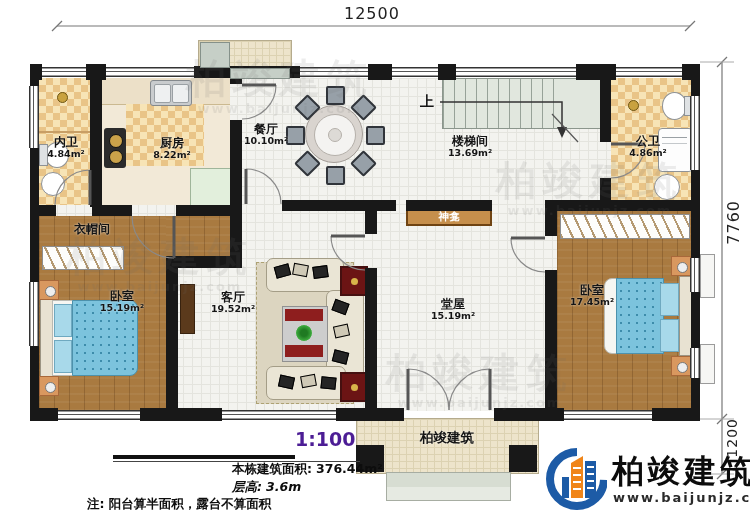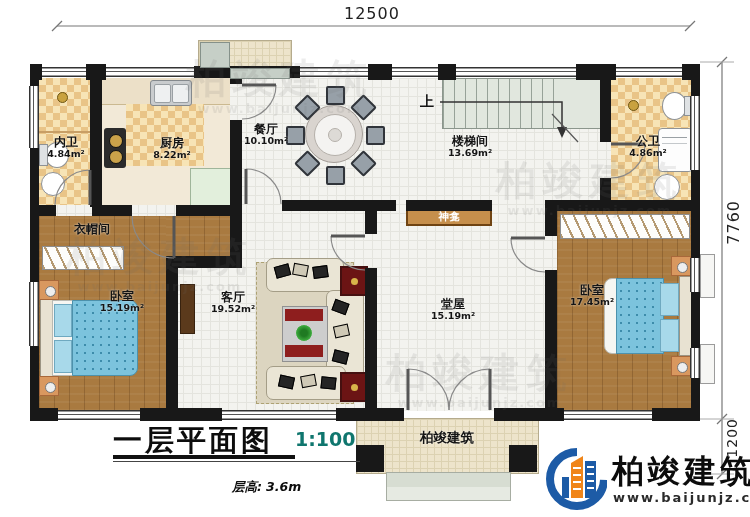--- a/index.html
+++ b/index.html
@@ -33,21 +33,21 @@
   .bedblue{background-color:#7cc3dd;background-image:radial-gradient(#3d8cab 1px,transparent 1.3px);background-size:8px 8px;border:1px solid #4d91ab;}
   .whitegoods{background:#fdfdfd;border:1.5px solid #8f9397;}
   
   .rlabel{position:absolute;transform:translate(-50%,-50%);text-align:center;color:#141414;font-weight:700;font-size:12px;line-height:1.12;z-index:13;white-space:nowrap;text-shadow:0 0 2px rgba(255,255,255,.8);}
   .rlabel .rarea{font-size:9.5px;}
   .shrine-label{position:absolute;transform:translate(-50%,-50%);color:#fff;font-weight:700;font-size:10.5px;z-index:13;white-space:nowrap;}
   .dimtext{position:absolute;color:#222;font-size:16px;font-weight:500;z-index:15;letter-spacing:1px;}
   .dimvert{writing-mode:vertical-rl;transform:rotate(180deg);}
   
   .tb-title{position:absolute;left:113px;top:421px;font-size:29px;font-weight:900;color:#0d0d0d;letter-spacing:3px;z-index:15;}
-  .tb-scale{position:absolute;left:295px;top:428px;font-size:19px;font-weight:700;color:#0f766e;z-index:15;}
+  .tb-scale{position:absolute;left:295px;top:428px;font-size:19px;font-weight:700;color:#4c1d95;z-index:15;}
   .tb-rule1{position:absolute;left:113px;top:455px;width:182px;height:4px;background:#111;z-index:15;}
   .tb-rule2{position:absolute;left:113px;top:461px;width:247px;height:1px;background:#444;z-index:15;}
   .stat{position:absolute;font-size:12.5px;font-weight:700;color:#0d0d0d;z-index:15;white-space:nowrap;}
   .stat span{margin-right:4px;}
   
   .logo-brand{position:absolute;left:612px;top:450px;font-size:32px;font-weight:900;color:#0c0c0c;letter-spacing:4px;z-index:15;white-space:nowrap;}
   .logo-site{position:absolute;left:613px;top:490px;font-size:13px;font-weight:700;color:#2a2a2a;letter-spacing:2px;z-index:15;white-space:nowrap;}
   
   .wm{position:absolute;opacity:.12;color:#6e6e6e;font-weight:900;pointer-events:none;text-align:center;line-height:1;z-index:14;}
   .wm-cn{font-size:40px;letter-spacing:7px;}
@@ -317,27 +317,30 @@
   </div>
   <div class="rlabel" style="left:447px;top:438px;font-size:13.5px;">
     <div>柏竣建筑</div>
   </div>
   <div class="rlabel" style="left:427px;top:102px;font-size:14px;">上</div>
 
   <div class="dimtext" style="left:344px;top:4px;">12500</div>
   <div class="dimtext dimvert" style="left:724px;top:200px;">7760</div>
   <div class="dimtext dimvert" style="left:724px;top:418px;font-size:14px;">1200</div>
 
-  <div class="tb-title">一层平面图</div>
   <div class="tb-scale">1:100</div>
   <div class="tb-rule1"></div>
   <div class="tb-rule2"></div>
+  <div class="stat" style="left:232px;top:461px;">
+    <span>本栋建筑面积:</span><span>376.44m²</span>
+  </div>
   <div class="stat" style="left:232px;top:479px;font-style:italic;">
     <span>层高:</span><span>3.6m</span>
   </div>
+  <div class="stat" style="left:87px;top:496px;">注: 阳台算半面积，露台不算面积</div>
 
   <svg class="abs" style="left:543px;top:447px;z-index:15;" width="64" height="64" viewBox="0 0 64 64">
     <path d="M34 5 A27 27 0 1 0 61 33" fill="none" stroke="#1d5ba6" stroke-width="8"></path>
     <rect x="19" y="30" width="7" height="21" fill="#1d5ba6"></rect>
     <path d="M28 16 L40 9 L40 51 L28 51 Z" fill="#f08519"></path>
     <path d="M30 21 H38 M30 28 H38 M30 35 H38 M30 42 H38" stroke="#fff" stroke-width="2"></path>
     <rect x="42" y="14" width="11" height="37" fill="#1d5ba6"></rect>
     <path d="M44 20 H51 M44 27 H51 M44 34 H51 M44 41 H51" stroke="#fff" stroke-width="2"></path>
   </svg>
   <div class="logo-brand">柏竣建筑</div>

